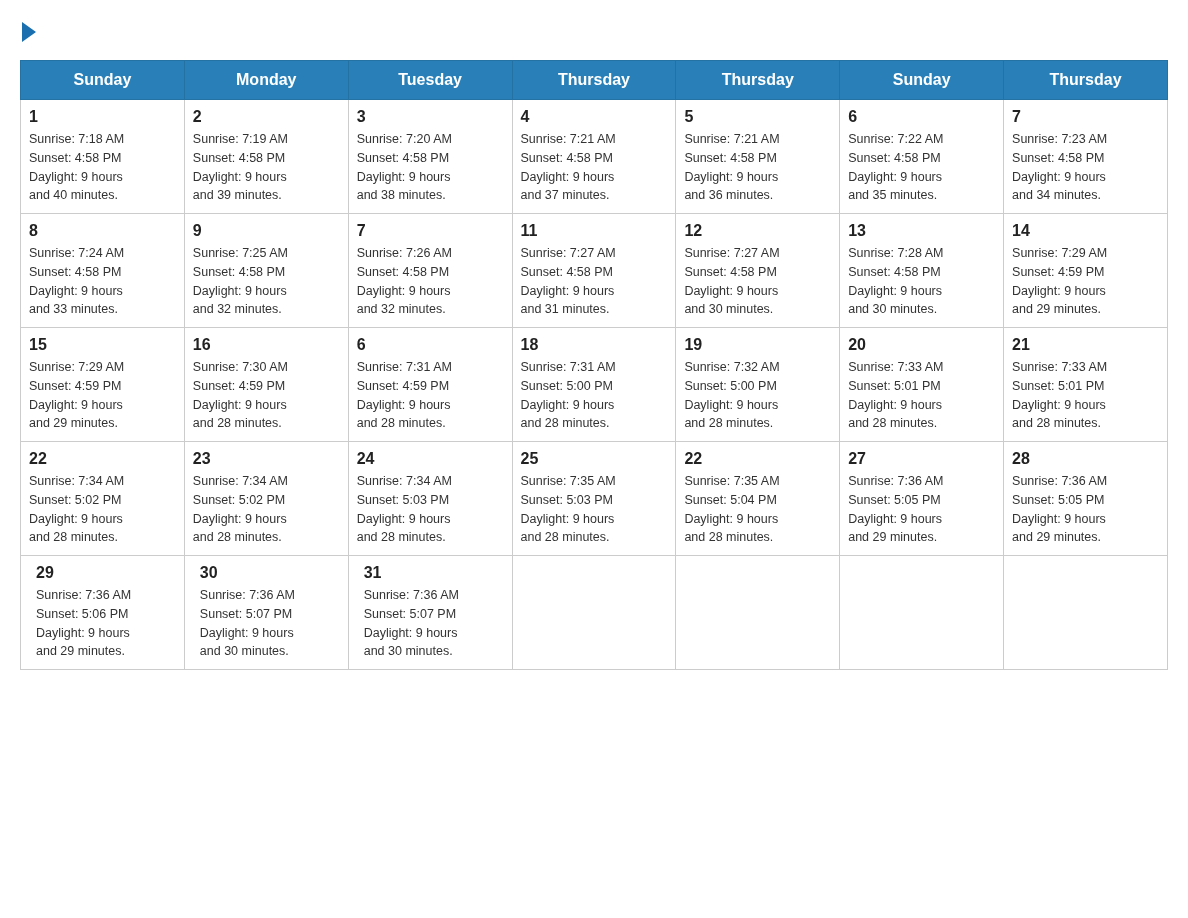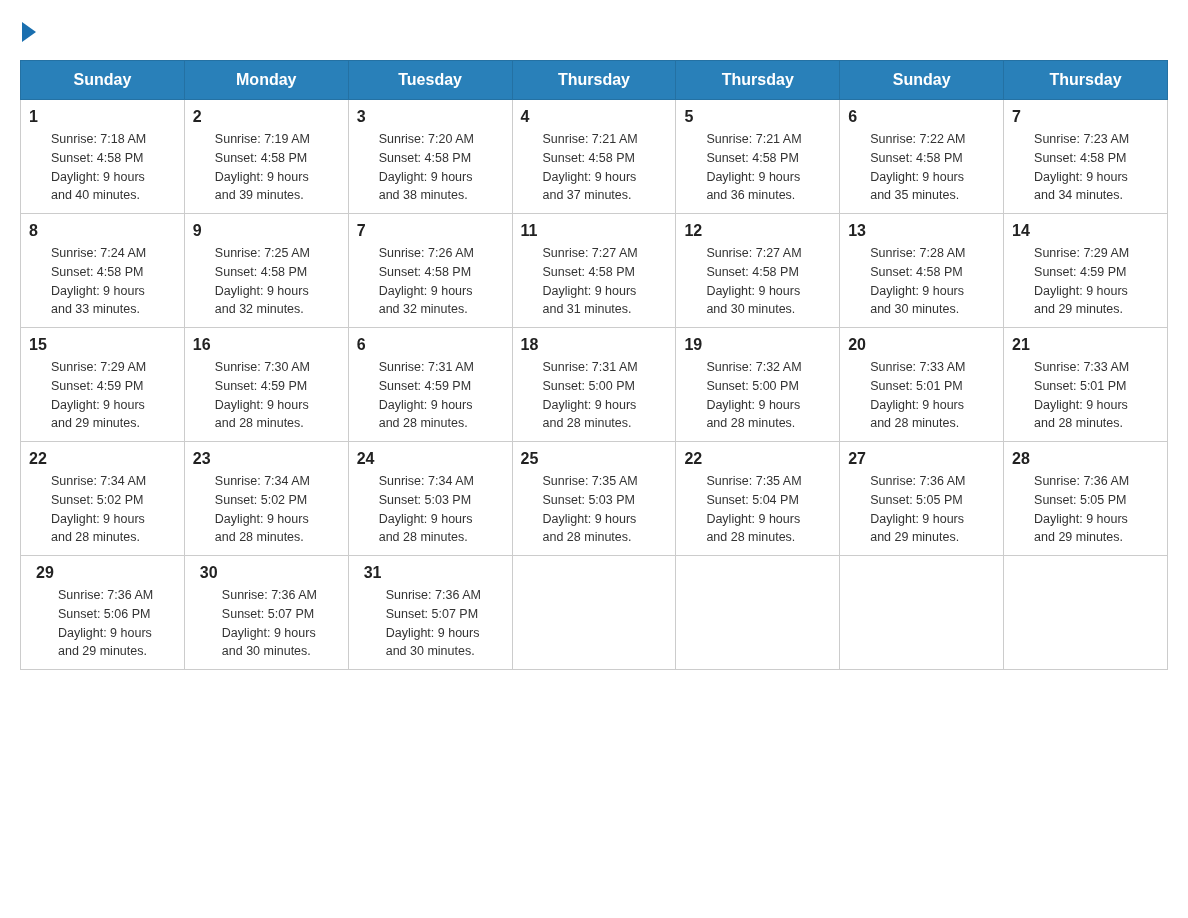--- a/index.html
+++ b/index.html
@@ -86,21 +86,20 @@
     .day-number {
       font-size: 16px;
       font-weight: 600;
       color: #222;
       margin-bottom: 4px;
     }
     .day-info {
       font-size: 12.5px;
       color: #333;
       line-height: 1.5;
-      margin-left: 22px;
     }
     .empty-cell {
       background: #fff;
     }
     .week-row td {
       height: 110px;
     }
     .last-row td {
       height: 110px;
       padding-left: 15px;

